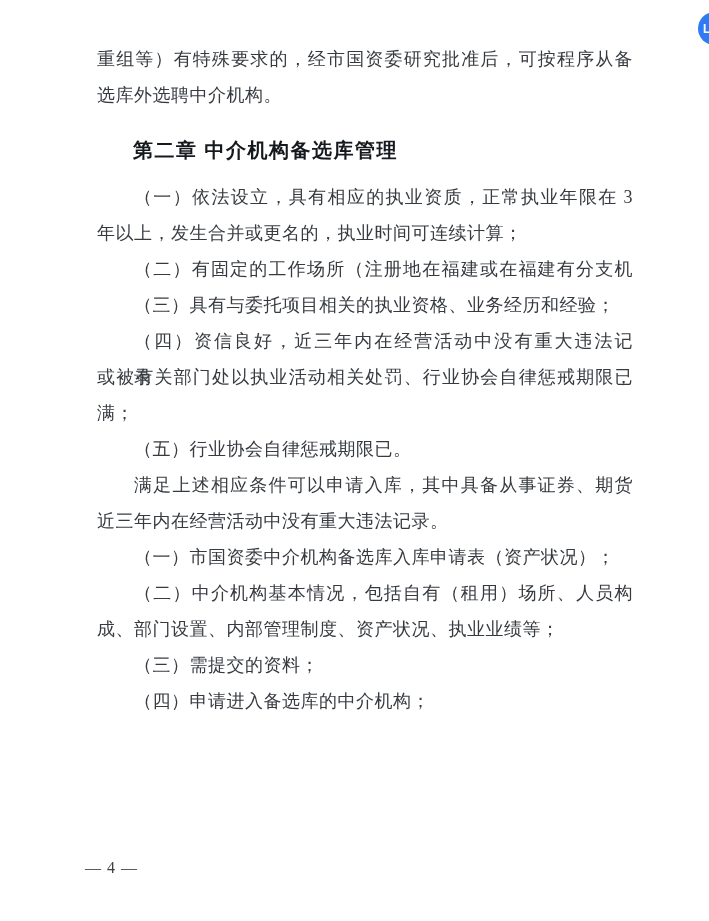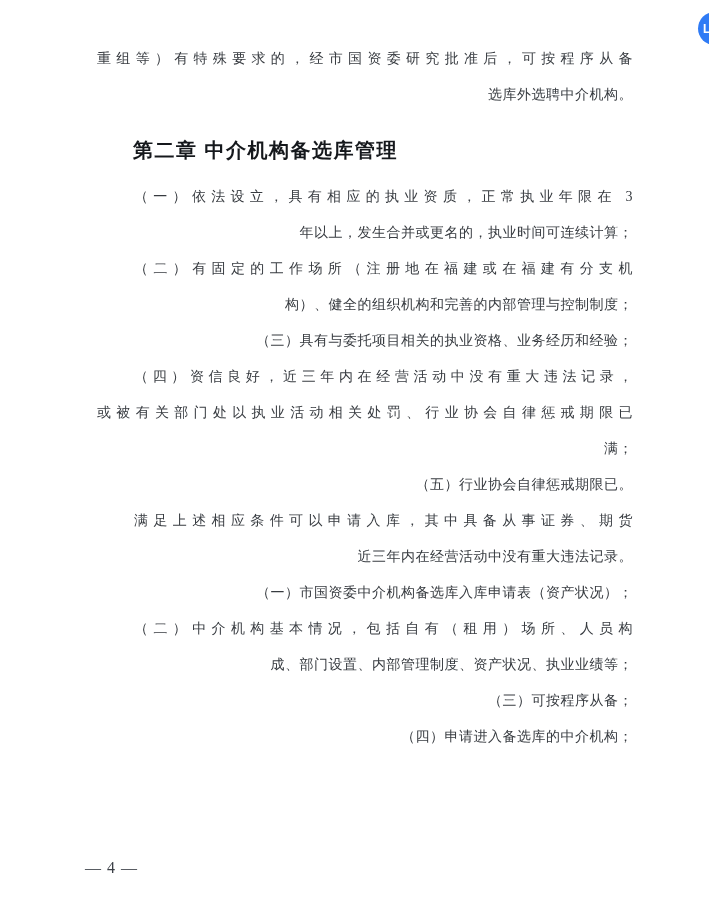--- a/index.html
+++ b/index.html
@@ -28,29 +28,29 @@
     box-sizing: border-box;
     font-family: "Liberation Sans", "DejaVu Sans", sans-serif;
     font-size: 12px; font-weight: bold;
     cursor: pointer;
   }
   .textblock {
     position: absolute;
     left: 97px;
     width: 536px;
     color: #373b40;
-    font-size: 14px;
+    font-size: 18px;
     letter-spacing: 0.5px;
   }
   .intro { top: 41px; }
   .body  { top: 179px; }
   .line {
     height: 36px;
     line-height: 36px;
-    text-align: right;
+    text-align: left;
   }
   .line.justify {
     text-align: justify;
     text-align-last: justify;
     text-justify: inter-character;
   }
   .line.indent { padding-left: 37px; }
   .heading {
     position: absolute;
     left: 97px; top: 132px;
@@ -86,30 +86,29 @@
     <div class="line justify">重组等）有特殊要求的，经市国资委研究批准后，可按程序从备</div>
     <div class="line">选库外选聘中介机构。</div>
   </div>
 
   <h2 class="heading">第二章  中介机构备选库管理</h2>
 
   <div class="textblock body">
     <div class="line indent justify">（一）依法设立，具有相应的执业资质，正常执业年限在 3</div>
     <div class="line">年以上，发生合并或更名的，执业时间可连续计算；</div>
     <div class="line indent justify">（二）有固定的工作场所（注册地在福建或在福建有分支机</div>
-    <div class="line">构）、健全的组织机构和完善的内部管理与控制制度；</div>
     <div class="line indent">（三）具有与委托项目相关的执业资格、业务经历和经验；</div>
     <div class="line indent justify">（四）资信良好，近三年内在经营活动中没有重大违法记录，</div>
     <div class="line justify">或被有关部门处以执业活动相关处罚、行业协会自律惩戒期限已</div>
     <div class="line">满；</div>
     <div class="line indent">（五）行业协会自律惩戒期限已。</div>
     <div class="line indent justify">满足上述相应条件可以申请入库，其中具备从事证券、期货</div>
     <div class="line">近三年内在经营活动中没有重大违法记录。</div>
     <div class="line indent">（一）市国资委中介机构备选库入库申请表（资产状况）；</div>
     <div class="line indent justify">（二）中介机构基本情况，包括自有（租用）场所、人员构</div>
     <div class="line">成、部门设置、内部管理制度、资产状况、执业业绩等；</div>
-    <div class="line indent">（三）可按程序从备；</div>
+    <div class="line indent">（三）需提交的资料；</div>
     <div class="line indent">（四）申请进入备选库的中介机构；</div>
   </div>
 
   <div class="page-number">— 4 —</div>
 
 </div>
 
 </body></html>

